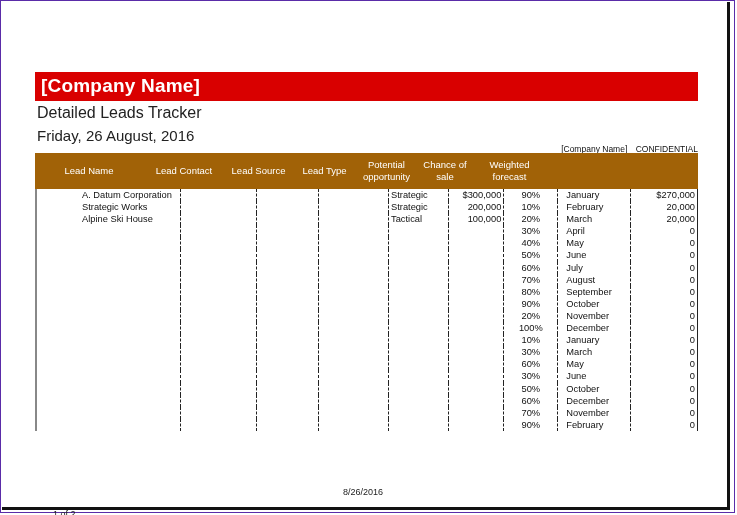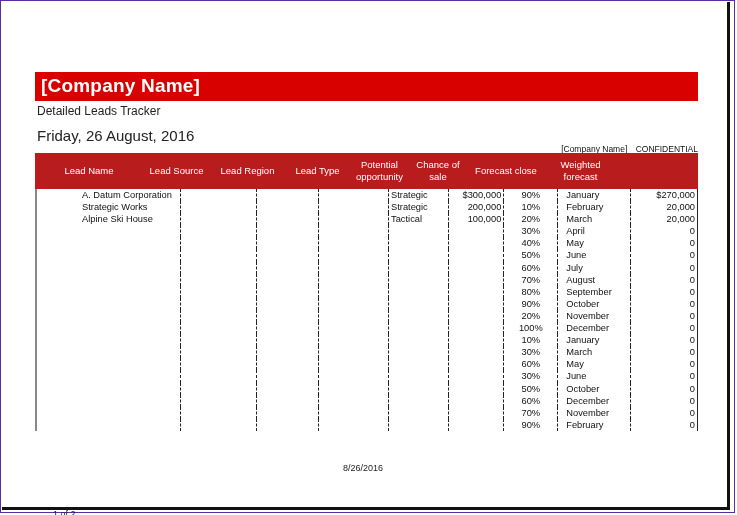--- a/index.html
+++ b/index.html
@@ -23,36 +23,36 @@
     }
     .title-bar {
       position: absolute; left: 35px; top: 72px; width: 663px; height: 29px;
       background: #d90000;
     }
     .title-text {
       position: absolute; left: 6px; top: 3px;
       color: #fff; font-weight: bold; font-size: 19px; letter-spacing: 0.2px;
     }
     .subtitle {
-      position: absolute; left: 37px; top: 104px; font-size: 12px; color: #222;
+      position: absolute; left: 37px; top: 104px; font-size: 16px; color: #222;
     }
     .date-line {
       position: absolute; left: 37px; top: 127px; font-size: 15px; color: #222;
     }
     .confidential {
       position: absolute; right: 39px; top: 144px; font-size: 8.5px; color: #111;
       white-space: nowrap;
       margin-left: 8px;
     }
     .confidential span { margin-left: 6px; }
     .table {
       position: absolute; left: 35px; top: 153px; width: 663px;
     }
     .thead {
-      position: relative; height: 36px; background: #b91c1c;
+      position: relative; height: 36px; background: #a16207;
       display: flex;
     }
     .th {
       color: #fff; font-size: 9.5px; text-align: center;
       display: flex; align-items: center; justify-content: center;
       line-height: 12px; box-sizing: border-box;
     }
     .tbody { position: relative; border-left: 2px solid #888; border-right: 1px solid #222; box-sizing: border-box; }
     .tr { display: flex; height: 12.1px; }
     .td {
@@ -71,21 +71,21 @@
     .c8 { width: 71px; }
     .right { text-align: right; }
     .bold { font-weight: bold; }
     .td.c0 { padding-left: 1px; margin-left: 44px; }
     .td.c7 { padding-left: 8px; }
     .td.c6 { text-align: center; }
     .footer-left {
       position: absolute; left: 53px; top: 489px; font-size: 9px; color: #222; margin-top: 20px;
     }
     .footer-center {
-      position: absolute; left: 343px; top: 463px; font-size: 9px; color: #222;
+      position: absolute; left: 343px; top: 487px; font-size: 9px; color: #222;
     }
   </style>
 </head>
 <body>
 
 <div class="frame"></div>
 <div class="page-shadow-right"></div>
 <div class="page-shadow-bottom"></div>
 
 <div class="title-bar">
@@ -96,26 +96,25 @@
 <div class="date-line">Friday, 26 August, 2016</div>
 
 <div class="confidential">
   <span>[Company Name]</span>
   <span>CONFIDENTIAL</span>
 </div>
 
 <div class="table">
   <div class="thead">
     <div class="th c0">Lead   Name</div>
+    <div class="th c1">Lead Contact</div>
     <div class="th c2">Lead Source</div>
-    <div class="th c3">Lead Region</div>
     <div class="th c4">Lead Type</div>
     <div class="th c5">Potential opportunity</div>
     <div class="th c6">Chance of sale</div>
-    <div class="th c7">Forecast close</div>
     <div class="th c8">Weighted forecast</div>
   </div>
   <div class="tbody" id="tbody">
       <div class="tr">
         <div class="td c0">A. Datum Corporation</div>
         <div class="td c1"></div>
         <div class="td c2"></div>
         <div class="td c3"></div>
         <div class="td c4">Strategic</div>
         <div class="td c5 right">$300,000</div>

